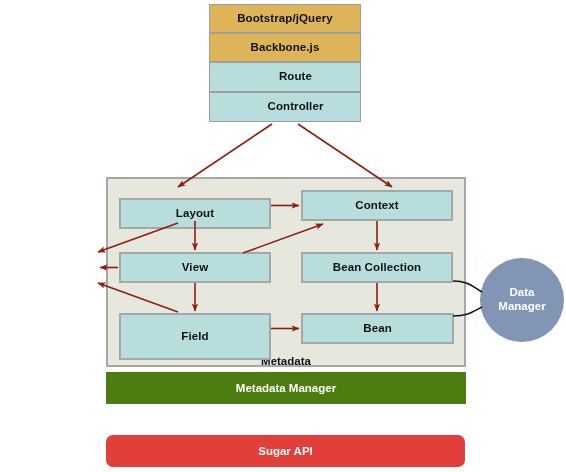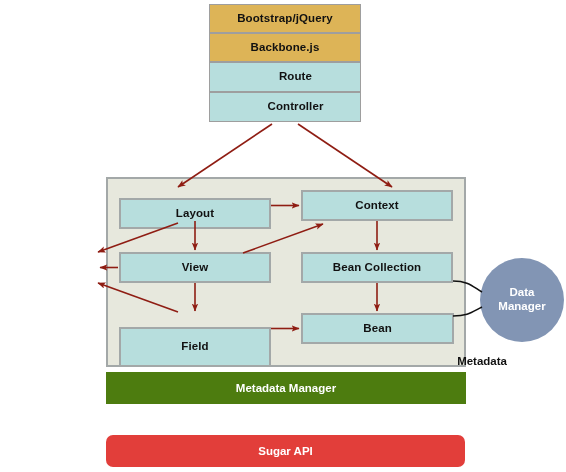--- a/index.html
+++ b/index.html
@@ -44,22 +44,21 @@
     position: absolute;
     box-sizing: border-box;
     background: #e7e8dd;
     border: 2px solid #a3a8a8;
   }
   .container-label {
     position: absolute;
     font-size: 11.5px;
     font-weight: bold;
     color: #111111;
-    text-align: right;
-    margin-left: 41px;
+    text-align: center;
   }
   .bar {
     position: absolute;
     box-sizing: border-box;
     display: flex;
     align-items: center;
     justify-content: center;
     font-size: 11.5px;
     font-weight: bold;
     text-align: center;
@@ -122,21 +121,21 @@
   <div class="container-box" style="left:106px; top:177px; width:360px; height:190px;"></div>
 
   <div class="container-label" style="left:106px; top:355px; width:360px;">Metadata</div>
 
   <div class="box inner-box" style="left:119px; top:198px; width:152px; height:31px;">
     <span>Layout</span>
   </div>
   <div class="box inner-box" style="left:119px; top:252px; width:152px; height:31px;">
     <span>View</span>
   </div>
-  <div class="box inner-box" style="left:119px; top:327px; width:152px; height:40px;">
+  <div class="box inner-box" style="left:119px; top:313px; width:152px; height:47px;">
     <span>Field</span>
   </div>
 
   <div class="box inner-box" style="left:301px; top:190px; width:152px; height:31px;">
     <span>Context</span>
   </div>
   <div class="box inner-box" style="left:301px; top:252px; width:152px; height:31px;">
     <span>Bean Collection</span>
   </div>
   <div class="box inner-box" style="left:301px; top:313px; width:153px; height:31px;">

